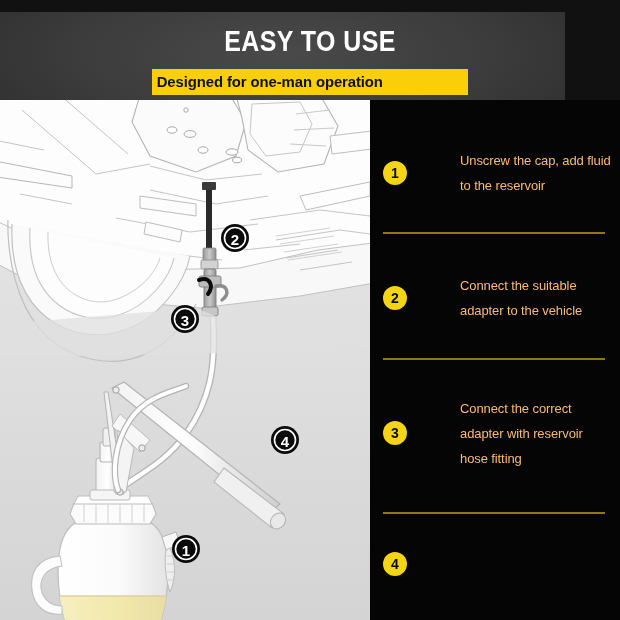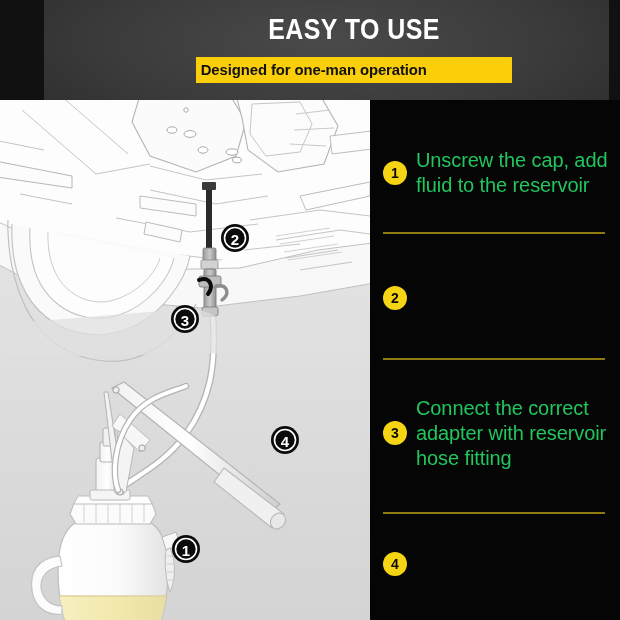--- a/index.html
+++ b/index.html
@@ -5,24 +5,23 @@
   html,body{margin:0;padding:0;}
   body{
     width:620px;height:620px;overflow:hidden;
     font-family:"Liberation Sans", sans-serif;
     background:#000;
   }
   #page{position:relative;width:620px;height:620px;overflow:hidden;background:#111;}
 
   
   #header{
-    position:absolute;left:0;top:0;width:565px;height:100px;
+    position:absolute;left:0;top:12px;width:565px;height:100px;
     background:radial-gradient(ellipse 520px 170px at 50% 42%, #4a4a4a 0%, #3b3b3b 42%, #2c2c2c 74%, #232323 100%);
     overflow:hidden;
-    margin-left:44px;
   }
   #header-title{
     position:absolute;left:0;top:14px;width:620px;
     text-align:center;
     color:#ffffff;
     font-weight:bold;
     font-size:29px;
     letter-spacing:0.5px;
     line-height:30px;
     transform:scaleX(0.86);
@@ -67,24 +66,25 @@
     width:24px;height:24px;border-radius:50%;
     background:#f5d513;
     color:#0a0a0a;
     font-weight:bold;
     font-size:14px;
     display:flex;align-items:center;justify-content:center;
     margin-right:9px;
     line-height:1;
   }
   .step-text{
-    color:#22c55e;
-    font-size:20px;
+    color:#fdba74;
+    font-size:13px;
     line-height:25px;
     letter-spacing:-0.1px;
+    margin-left:44px;
   }
   .divider{
     position:absolute;left:13px;width:222px;height:2px;
     background:#8d7a10;
   }
 </style>
 </head>
 <body>
 
 <div id="page">
@@ -299,20 +299,21 @@
 
     <div class="step" style="top:30px;height:86px;">
       <div class="badge">1</div>
       <div class="step-text">Unscrew the cap, add fluid to the reservoir</div>
     </div>
 
     <div class="divider" style="top:132px;"></div>
 
     <div class="step" style="top:155px;height:86px;">
       <div class="badge">2</div>
+      <div class="step-text">Connect the suitable adapter to the vehicle</div>
     </div>
 
     <div class="divider" style="top:258px;"></div>
 
     <div class="step" style="top:278px;height:110px;">
       <div class="badge">3</div>
       <div class="step-text">Connect the correct adapter with reservoir hose fitting</div>
     </div>
 
     <div class="divider" style="top:412px;"></div>

